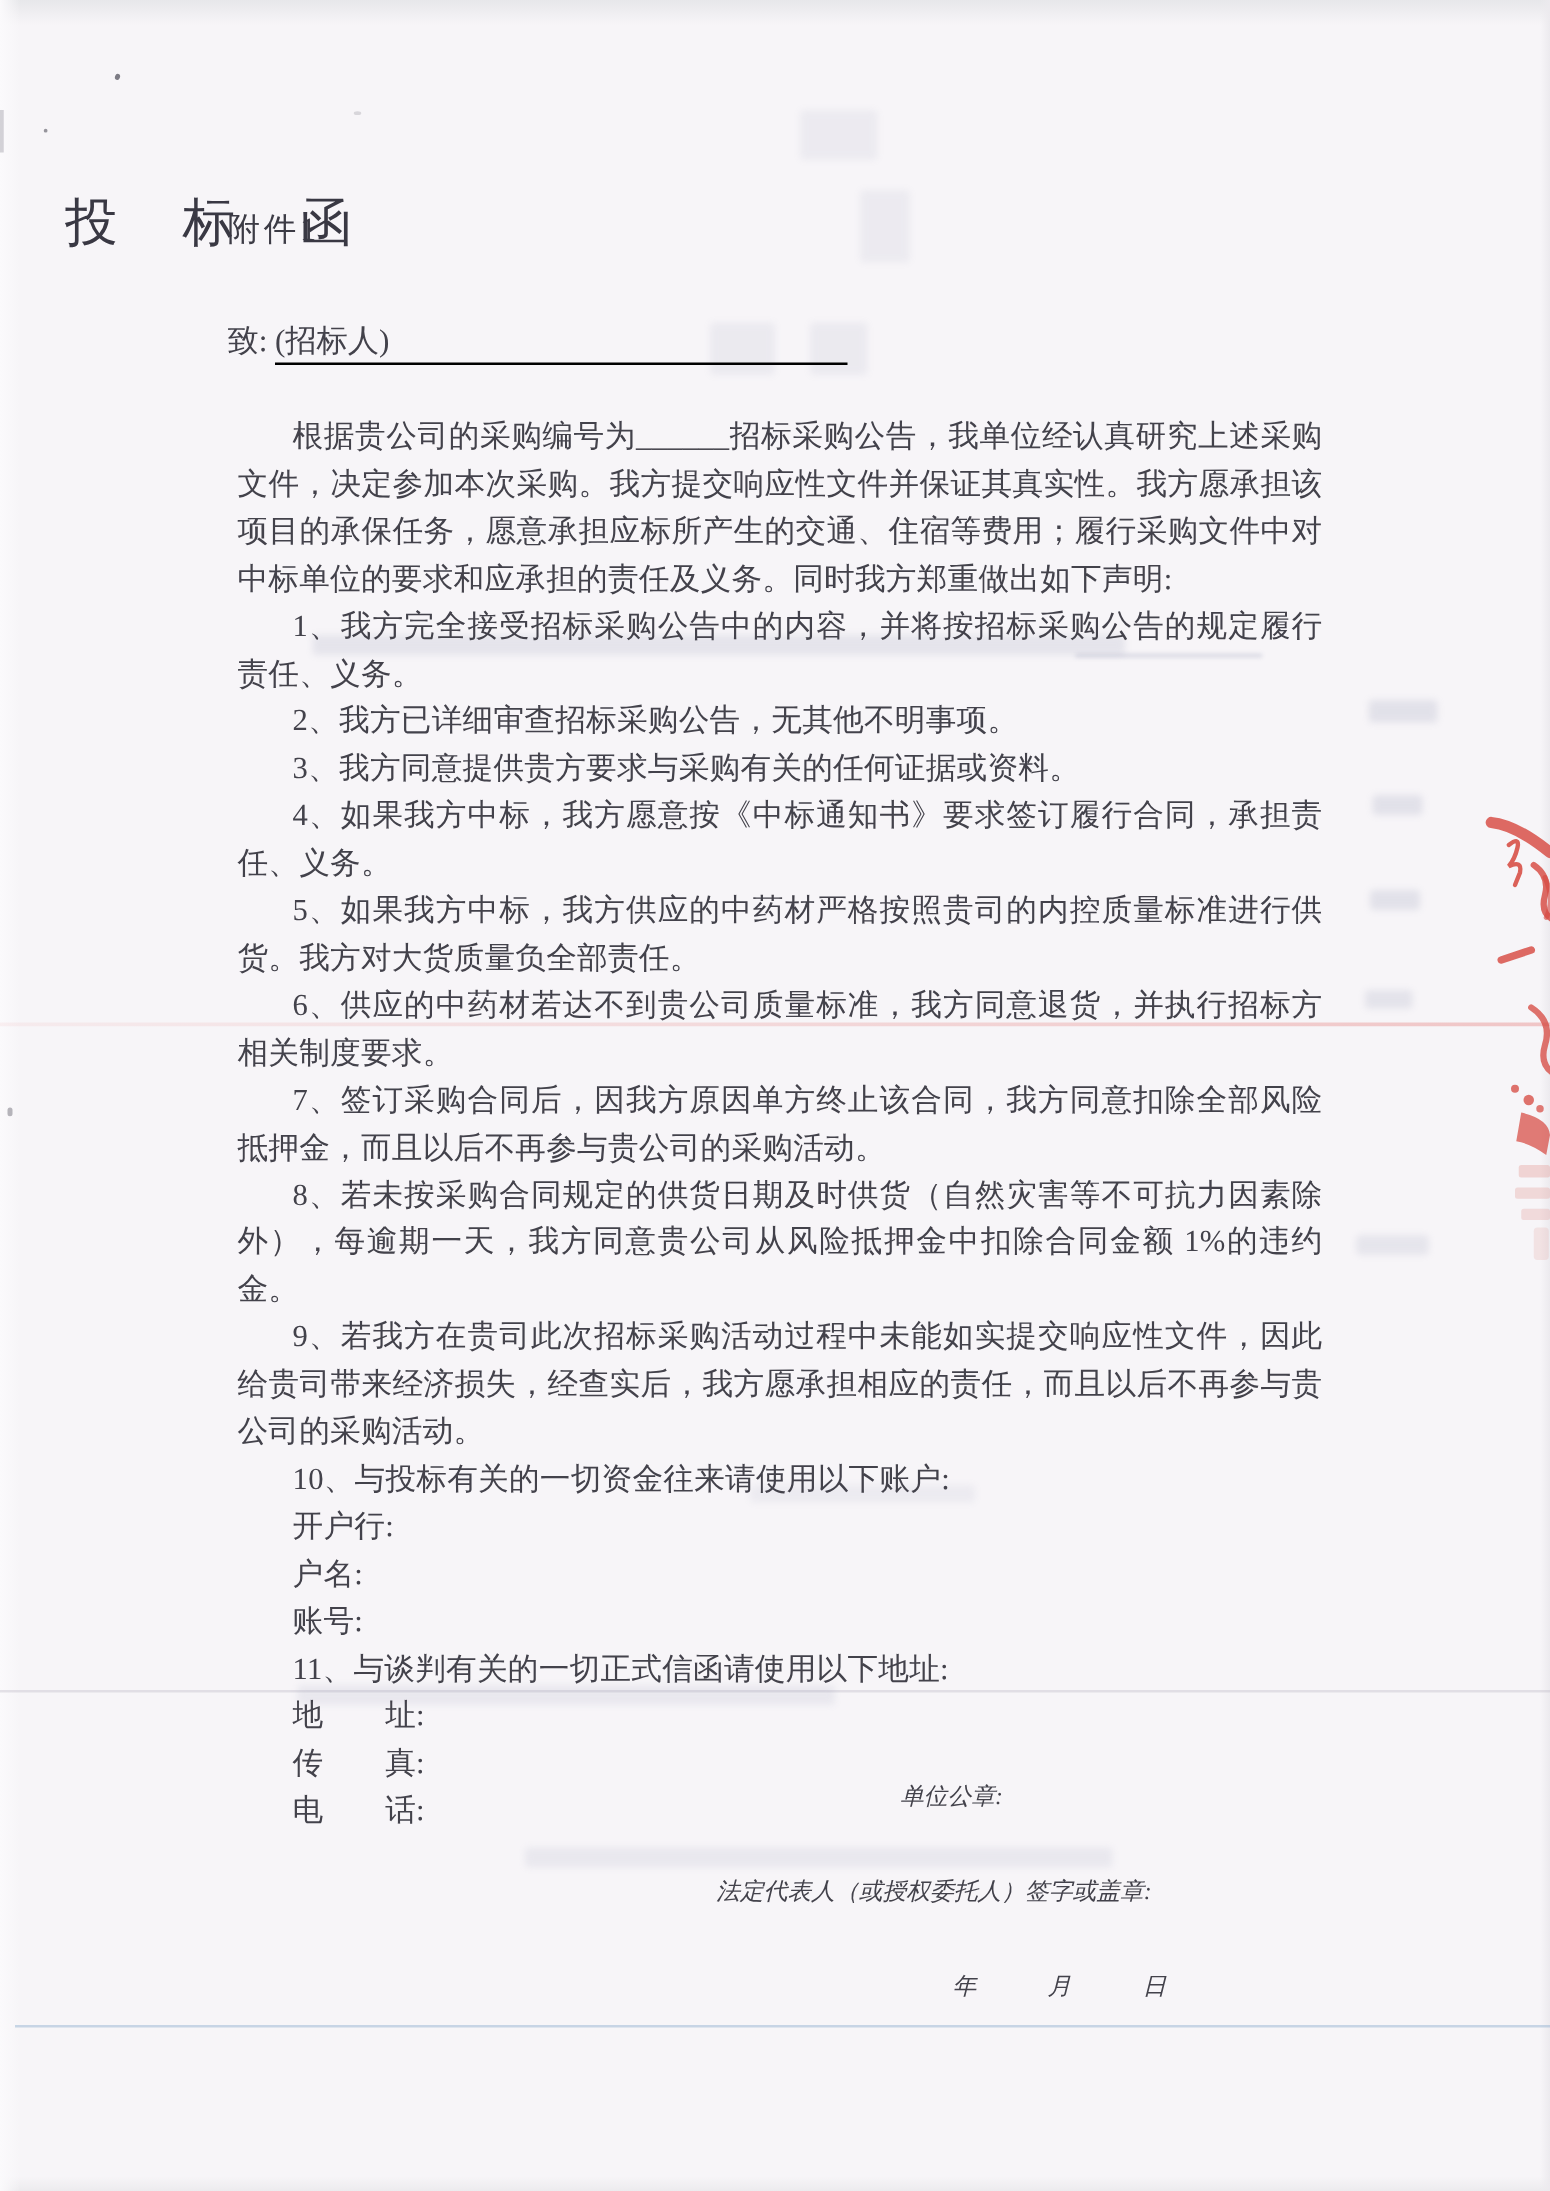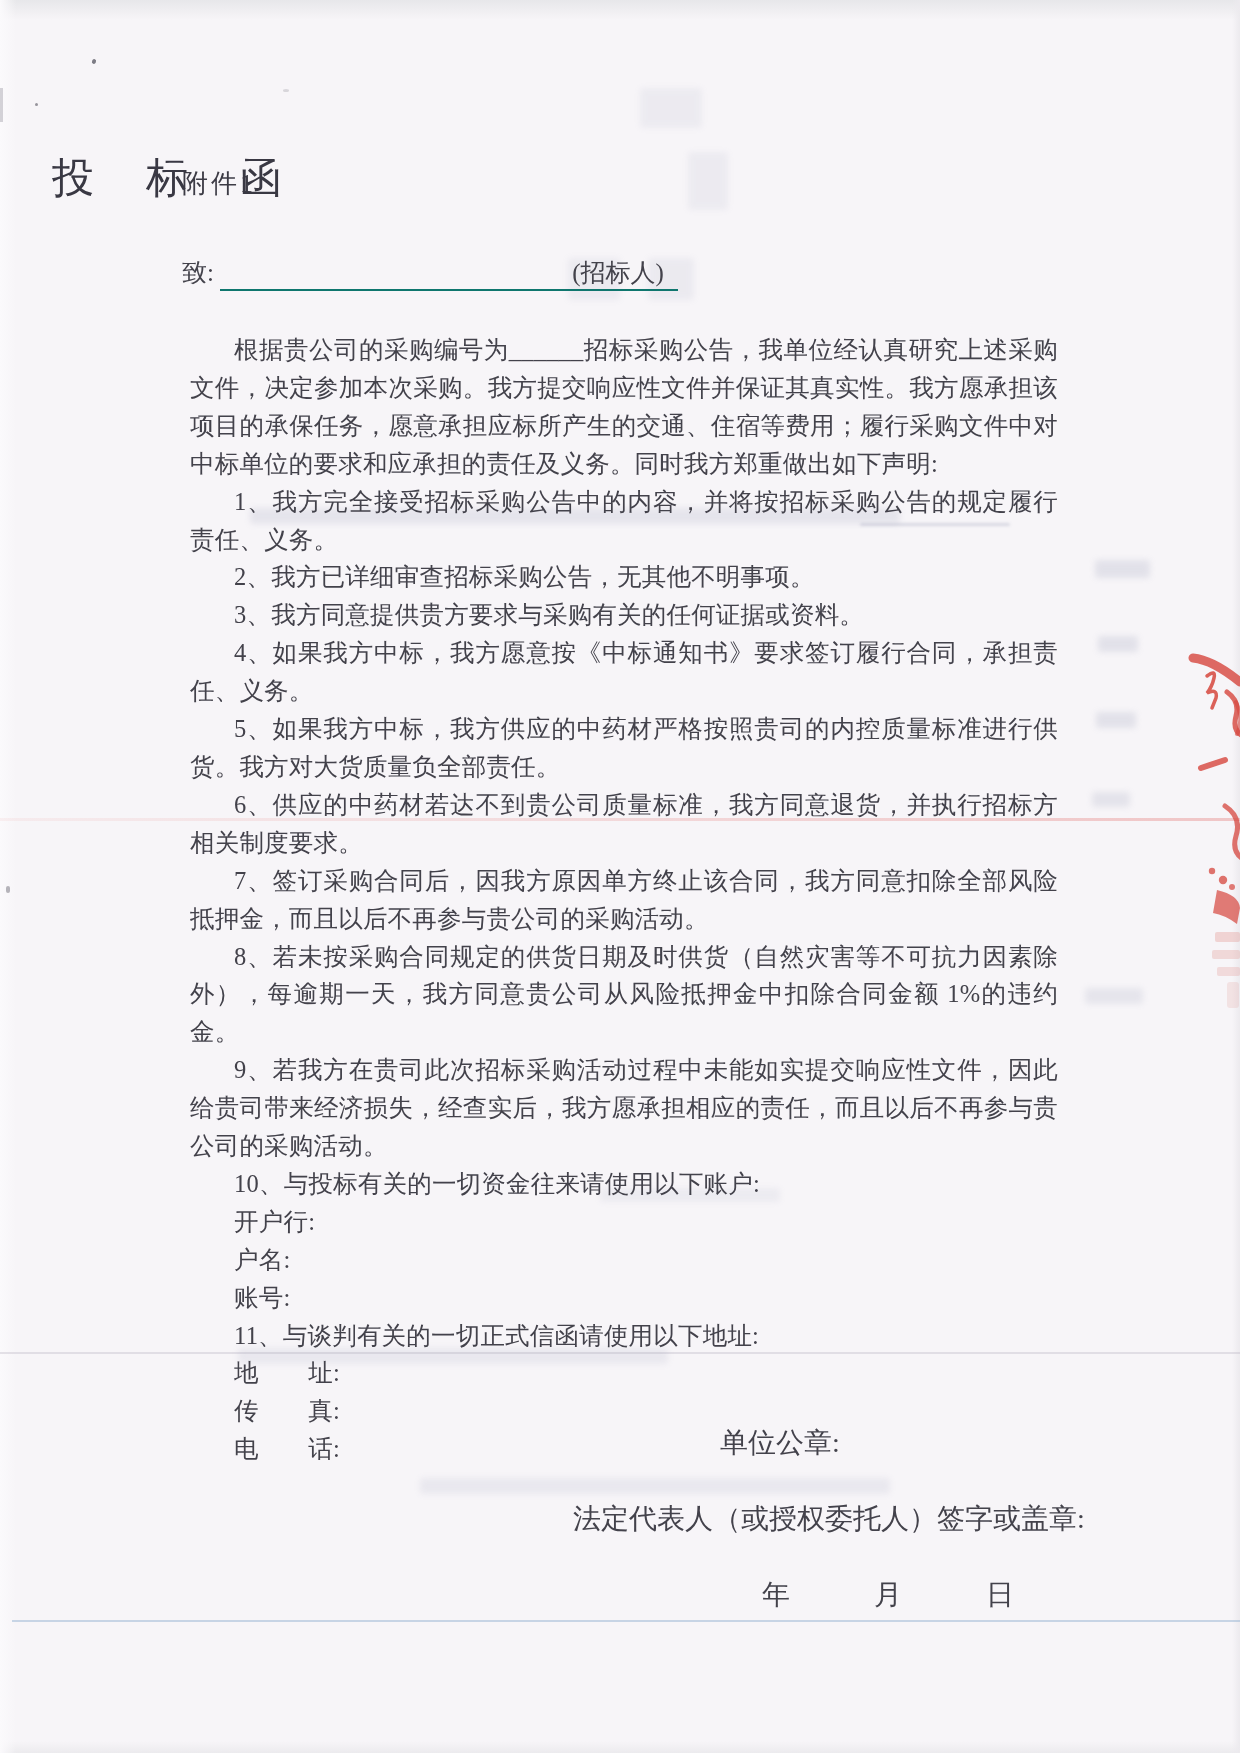--- a/index.html
+++ b/index.html
@@ -54,26 +54,26 @@
   .ghost.g5{left:600px;top:1188px;width:180px;height:14px;opacity:.10;}
   .ghost.g6{left:238px;top:1348px;width:430px;height:16px;opacity:.13;}
   .ghost.g7{left:420px;top:1478px;width:470px;height:16px;opacity:.13;}
   
   .attachment{position:absolute;left:182px;top:166px;font-size:26px;letter-spacing:3px;color:#3c3b45;}
   .title{position:absolute;left:0;top:150px;width:100%;text-align:left;
     font-size:42px;font-weight:500;color:#393843;
     letter-spacing:52px;text-indent:52px;}
   .salutation{position:absolute;left:182px;top:256px;font-size:25px;white-space:nowrap;}
   .salutation .blank{display:inline-block;width:458px;margin-left:6px;
-    border-bottom:2px solid #0f766e;text-align:right;padding-right:14px;line-height:32px;}
+    border-bottom:2px solid #000000;text-align:left;padding-right:14px;line-height:32px;}
   .body-text{position:absolute;left:190px;top:293px;width:868px;
     font-size:24.5px;line-height:37.9px;letter-spacing:.2px;
     text-align:justify;color:var(--ink);margin-top:38px;}
   .body-text p{text-indent:1.8em;}
-  .sig{position:absolute;font-size:28px;color:var(--ink);white-space:nowrap;}
+  .sig{position:absolute;font-size:19px;color:var(--ink);white-space:nowrap;font-style:italic;}
   .sig.seal{left:720px;top:1424px;}
   .sig.rep{left:573px;top:1500px;}
   .sig.date{left:727px;top:1576px;margin-left:35px;}
   
   .seal-svg{position:absolute;left:1185px;top:640px;}
 </style>
 </head>
 <body>
 
 <div class="page">

